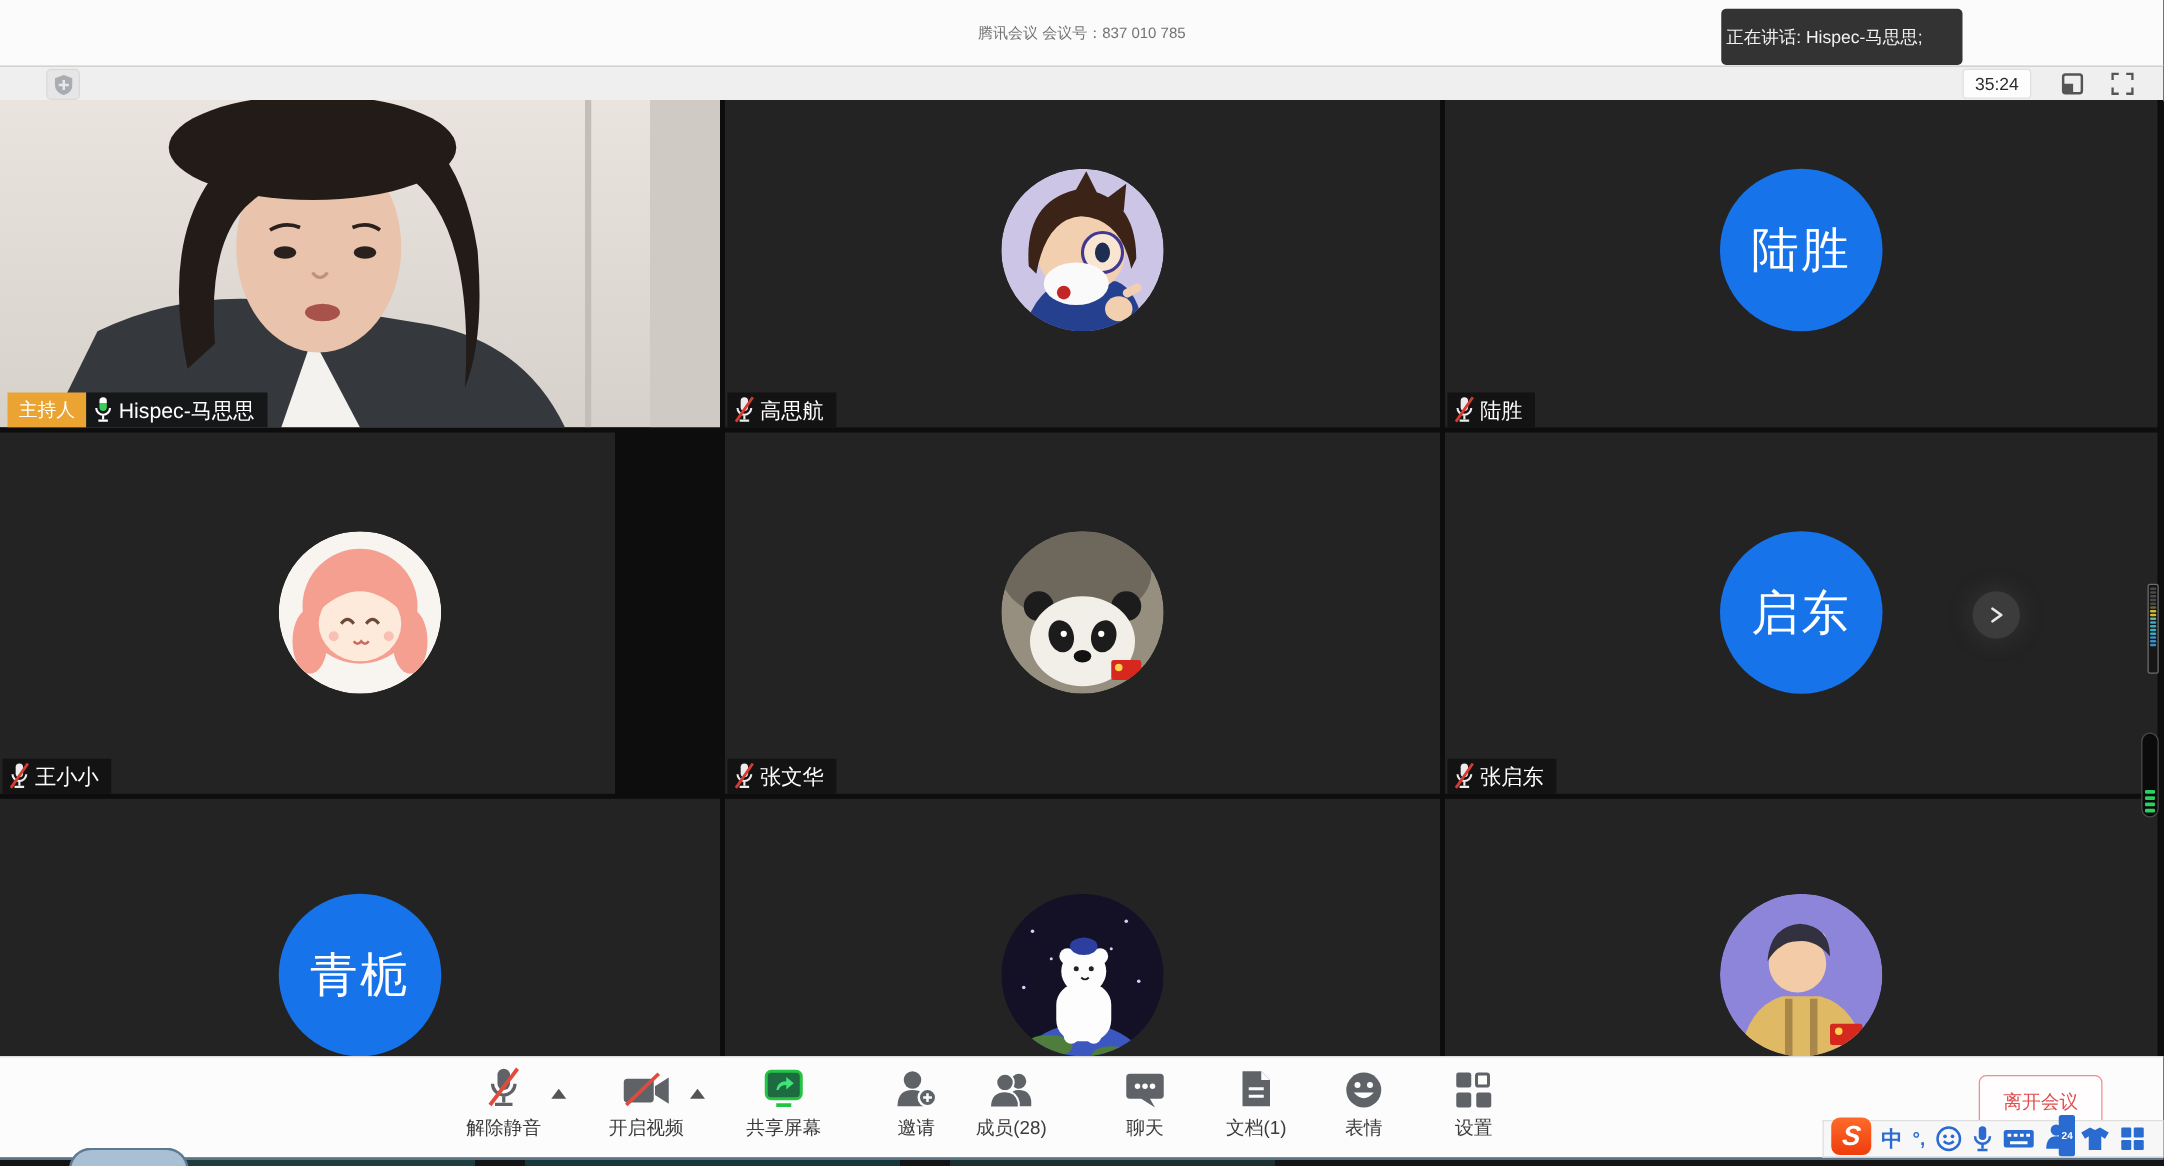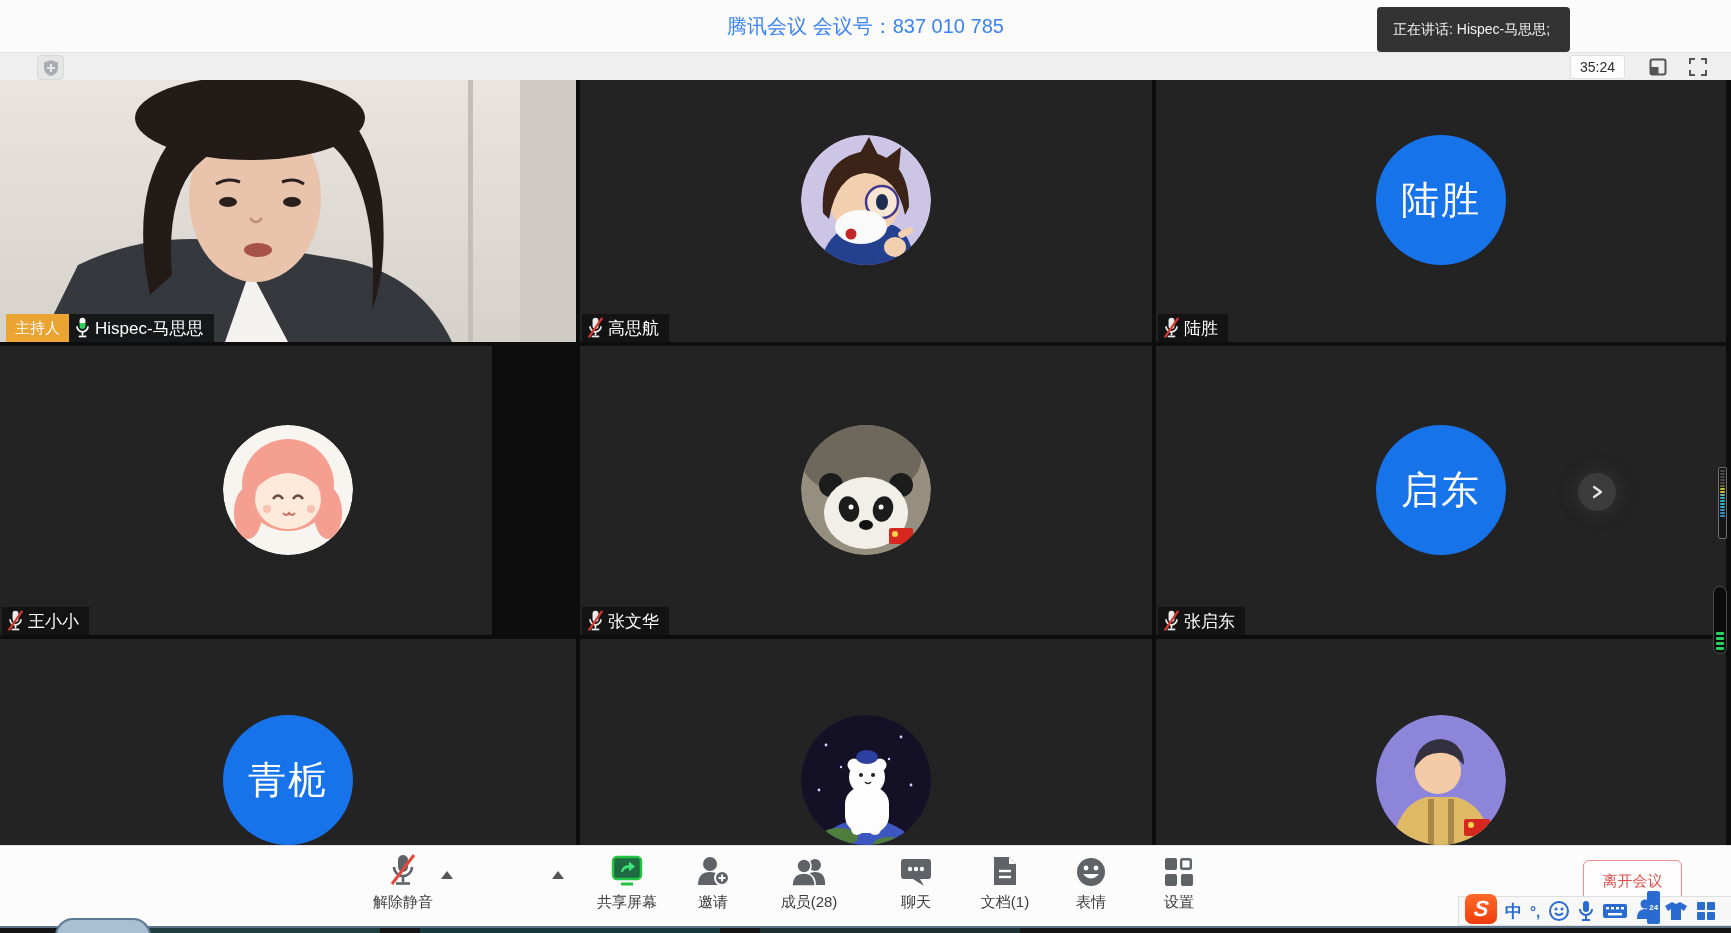--- a/index.html
+++ b/index.html
@@ -2,33 +2,33 @@
 <html><head>
 <meta charset="utf-8">
 <style>
   html,body{margin:0;padding:0;background:#000;}
   .page{position:relative;width:1731px;height:933px;overflow:hidden;
         font-family:"Liberation Sans","DejaVu Sans",sans-serif;background:#1d1d1d;}
 
   
   .titlebar{position:absolute;left:0;top:0;width:1731px;height:52px;background:#fbfbfb;
             border-bottom:1px solid #e3e3e3;display:flex;align-items:center;justify-content:center;}
-  .titlebar .title{font-size:20px;color:#3b82f6;}
+  .titlebar .title{font-size:12px;color:#737373;}
   .subbar{position:absolute;left:0;top:53px;width:1731px;height:27px;background:#efefef;
           border-bottom:1px solid #d7d7d7;}
   .shield-btn{position:absolute;left:37px;top:2px;width:25px;height:23px;background:#e6e6e6;
               border:1px solid #d9d9d9;border-radius:4px;display:flex;align-items:center;justify-content:center;}
   .timerbox{position:absolute;right:106px;top:2px;height:22px;padding:0 9px;background:#fdfdfd;
             border:1px solid #e0e0e0;border-radius:3px;display:flex;align-items:center;}
   .timerbox span{font-size:14px;color:#2c2c2c;}
   .subicon{position:absolute;top:3px;width:22px;height:22px;display:flex;align-items:center;justify-content:center;cursor:pointer;}
 
   
   .toast{position:absolute;left:1377px;top:7px;width:193px;height:45px;background:#333333;border-radius:4px;
-         display:flex;align-items:center;padding-left:16px;box-sizing:border-box;z-index:60;}
+         display:flex;align-items:center;padding-left:4px;box-sizing:border-box;z-index:60;}
   .toast span{color:#f2f2f2;font-size:14px;}
 
   
   .stage{position:absolute;left:0;top:80px;width:1731px;height:846px;background:#0d0d0d;}
   .tile{position:absolute;background:#232323;overflow:hidden;}
   .namebar{position:absolute;left:0;bottom:0;display:flex;align-items:stretch;z-index:5;}
   .badge{background:#eba432;color:#fff;font-size:15px;display:flex;align-items:center;padding:0 9px;height:28px;}
   .nlabel{background:rgba(16,16,16,0.82);color:#fff;font-size:17px;display:flex;align-items:center;
           gap:4px;height:28px;padding:0 10px 0 5px;}
   .avatar{position:absolute;width:130px;height:130px;border-radius:50%;overflow:hidden;}
@@ -376,34 +376,44 @@
           <path d="M6 14 a9 9 0 0 0 18 0" stroke="#5f6368" stroke-width="2.6" fill="none"></path>
           <line x1="15" y1="24" x2="15" y2="29" stroke="#5f6368" stroke-width="2.6"></line>
           <line x1="8" y1="30.5" x2="22" y2="30.5" stroke="#5f6368" stroke-width="2.6"></line>
           <line x1="4" y1="31" x2="26" y2="2" stroke="#e24a3b" stroke-width="3"></line>
         </svg>
       </div>
       <div class="lb">解除静音</div>
     </div>
     <div class="caret" style="left:441px;"></div>
 
+    <div class="tb-item" style="left:462px;">
+      <div class="ic">
+        <svg width="40" height="30" viewBox="0 0 40 30">
+          <rect x="2" y="6" width="24" height="19" rx="3" fill="#5f6368"></rect>
+          <polygon points="27,12 38,5 38,26 27,19" fill="#5f6368"></polygon>
+          <line x1="4" y1="27" x2="30" y2="2" stroke="#e24a3b" stroke-width="3"></line>
+        </svg>
+      </div>
+      <div class="lb">开启视频</div>
+    </div>
     <div class="caret" style="left:552px;"></div>
 
     <div class="tb-item" style="left:572px;">
       <div class="ic">
         <svg width="34" height="32" viewBox="0 0 34 32">
           <rect x="3" y="2" width="28" height="22" rx="4" fill="#1e6b41" stroke="#23c343" stroke-width="2.4"></rect>
           <path d="M11 17 Q12 10 19 10 L19 6.5 L25 11.5 L19 16.5 L19 13 Q14 13 13 17 Z" fill="#3fe479"></path>
           <line x1="11" y1="29" x2="23" y2="29" stroke="#23c343" stroke-width="3"></line>
         </svg>
       </div>
       <div class="lb">共享屏幕</div>
     </div>
 
-    <div class="tb-item" style="left:658px;font-family:Liberation Mono, monospace;">
+    <div class="tb-item" style="left:678px;font-family:Liberation Mono, monospace;">
       <div class="ic">
         <svg width="34" height="32" viewBox="0 0 34 32">
           <circle cx="14" cy="9" r="7" fill="#5f6368"></circle>
           <path d="M2 30 Q2 17 14 17 Q24 17 26 26 L26 30 Z" fill="#5f6368"></path>
           <circle cx="26" cy="23" r="7" fill="#5f6368" stroke="#fcfcfc" stroke-width="2"></circle>
           <line x1="26" y1="19.5" x2="26" y2="26.5" stroke="#fcfcfc" stroke-width="2"></line>
           <line x1="22.5" y1="23" x2="29.5" y2="23" stroke="#fcfcfc" stroke-width="2"></line>
         </svg>
       </div>
       <div class="lb">邀请</div>

